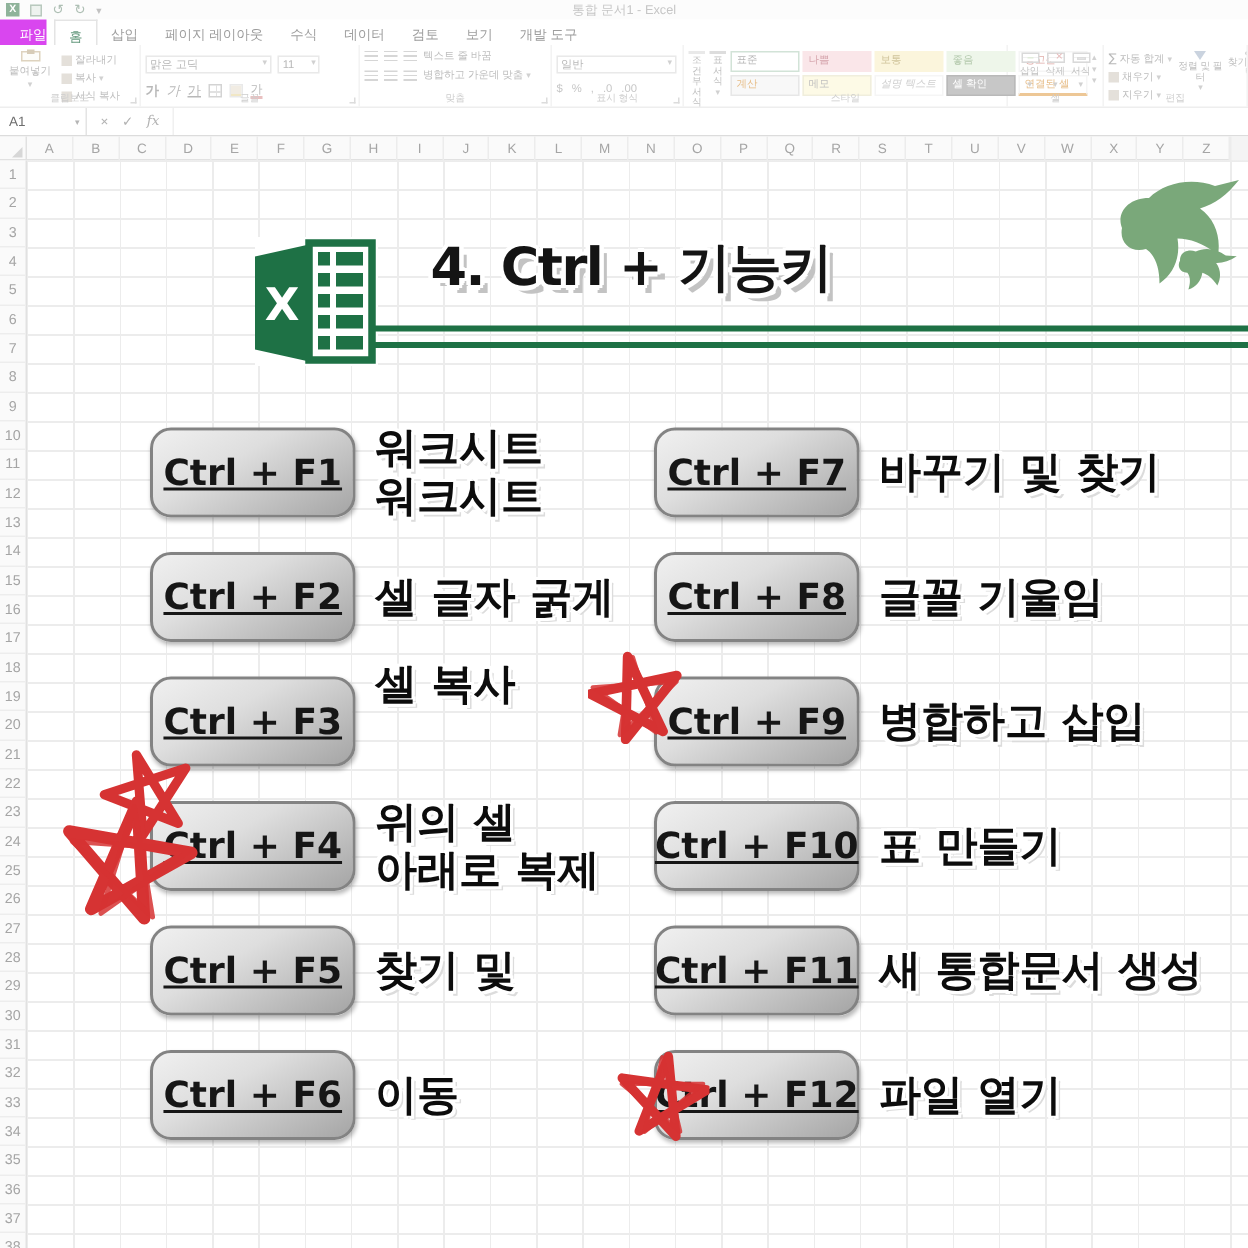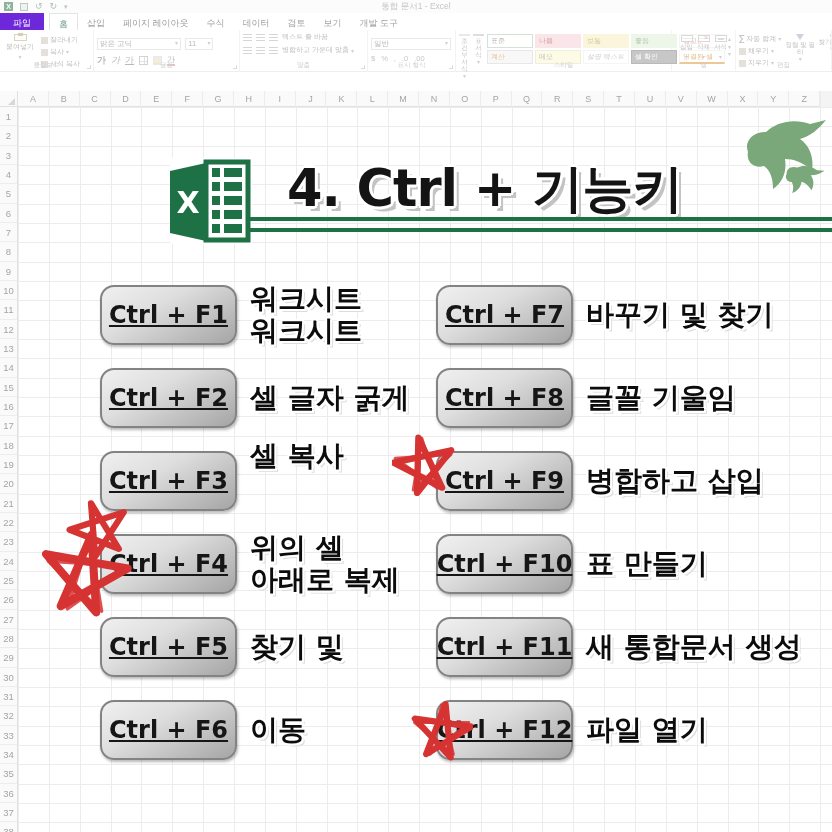--- a/index.html
+++ b/index.html
@@ -12,21 +12,21 @@
   .qat { position:absolute; left:4px; top:1px; display:flex; gap:7px; align-items:center; height:11px; }
   .qat .xl-mini { width:9px; height:9px; background:#8fb39a; color:#fff; font-size:7px; font-weight:bold; text-align:center; line-height:9px; }
   .qat .save-mini { width:8px; height:8px; border:1px solid #b9c9be; background:#eef3ef; }
   .qat .arr { color:#aebfb4; font-size:9px; line-height:9px; }
   .qat .more { color:#c2c2c2; font-size:7px; }
   .window-title { position:absolute; left:0; right:0; top:1px; text-align:center; font-size:8.5px; color:#c6c6c6; }
 
   
   .tabrow { position:absolute; top:13px; left:0; right:0; height:17px; display:flex; align-items:stretch; font-size:9px; color:#9d9d9d; background:#fff; }
   .tab { padding:4px 9px 0 9px; white-space:nowrap; }
-  .tab-file { background:#6d28d9; color:#fff; padding:4px 13px 0 13px; margin-right:5px; }
+  .tab-file { background:#d946ef; color:#fff; padding:4px 0 0 13px; margin-right:5px; }
   .tab-active { color:#679a7f; border:1px solid #e4e4e4; border-bottom:none; background:#fff; }
 
   
   .ribbon { position:absolute; top:30px; left:0; right:0; height:42px; background:#fff; border-bottom:1px solid #e4e4e4; display:flex; opacity:.62; }
   .rgroup { position:relative; border-right:1px solid #ececec; padding:2px 3px 11px 3px; flex:0 0 auto; }
   .rgroup-label { position:absolute; bottom:1px; left:0; right:0; text-align:center; font-size:6.5px; color:#b0b0b0; white-space:nowrap; }
   .launcher { position:absolute; bottom:2px; right:2px; width:4px; height:4px; border-right:1px solid #c7c7c7; border-bottom:1px solid #c7c7c7; }
   .rtext { font-size:7px; color:#969696; white-space:nowrap; }
   .mi { display:inline-block; width:7px; height:7px; background:#d4cec5; margin-right:2px; vertical-align:middle; }
   .arr-s { color:#b5b5b5; font-size:6px; }
@@ -110,21 +110,21 @@
   .colletter { position:absolute; top:0; height:16px; line-height:16px; text-align:center; border-right:1px solid #ececec; }
   .colstub { position:absolute; top:0; height:16px; left:820px; width:12px; border-left:1px solid #ececec; background:#f4f4f4; }
   .rowheaders { position:absolute; top:107px; left:0; width:18px; bottom:0; background:#fafafa; border-right:1px solid #e1e1e1; font-size:9.5px; color:#a5a5a5; overflow:hidden; }
   .rownum { position:absolute; left:0; width:17px; height:19.33px; line-height:19.33px; text-align:center; border-bottom:1px solid #ededed; }
   .cells { position:absolute; top:107px; left:18px; right:0; bottom:0; background-image:
       repeating-linear-gradient(to right,#ececec 0 1px,transparent 1px 30.85px),
       repeating-linear-gradient(to bottom,#ececec 0 1px,transparent 1px 19.33px); }
 
   
   .overlay { position:absolute; inset:0; }
-  .ig-title { position:absolute; left:287px; top:155px; font-size:51px; font-weight:800; letter-spacing:-1px; color:#141414; font-family:"DejaVu Sans","Liberation Sans",sans-serif; white-space:nowrap;
+  .ig-title { position:absolute; left:287px; top:155px; font-size:35px; font-weight:800; letter-spacing:-1px; color:#141414; font-family:"DejaVu Sans","Liberation Sans",sans-serif; white-space:nowrap;
     text-shadow:-2px -2px 0 #fff,2px -2px 0 #fff,-2px 2px 0 #fff,2px 2px 0 #fff,0 3px 0 #fff,0 -3px 0 #fff,3px 0 0 #fff,-3px 0 0 #fff,5px 5px 0 #c3c3c3; }
   .ig-line { position:absolute; left:250px; right:0; height:4px; background:var(--excel-green,#1e7145); }
   .ig-line1 { top:217px; } .ig-line2 { top:228px; }
   .ig-logo { position:absolute; left:170px; top:158px; }
   .birds { position:absolute; left:740px; top:118px; }
 
   .keycap { position:absolute; width:137px; height:60px; border:2px solid #838383; border-radius:14px;
     background:linear-gradient(150deg,var(--keycap-light,#f0f0f0) 0%,#dedede 38%,#bcbcbc 75%,var(--keycap-dark,#a5a5a5) 100%);
     box-shadow:1px 2px 3px rgba(0,0,0,.28); display:flex; align-items:center; justify-content:center;
     font-family:"DejaVu Sans","Liberation Sans",sans-serif; font-weight:bold; font-size:24px; color:#161616; white-space:nowrap;text-decoration:underline; }
@@ -305,20 +305,32 @@
         <div class="stackbtn">
           <span class="lens"></span>
           <span style="white-space:normal;">찾기 및 선택</span>
             <span class="arr-s">▾</span>
         </div>
       </div>
       <div class="rgroup-label">편집</div>
     </div>
   </div>
 
+  <div class="formulabar">
+    <div class="namebox">
+      <span>A1</span>
+      <span class="arr-s">▾</span>
+    </div>
+    <div class="fxbtns">
+      <span>×</span>
+      <span>✓</span>
+      <span class="fx-it">fx</span>
+    </div>
+    <div class="formula-input"></div>
+  </div>
 
   <div class="colheaders">
     <div class="corner"></div>
     <div class="colstub"></div>
   <div class="colletter" style="left: 18px; width: 30.85px;">A</div>
       <div class="colletter" style="left: 48.85px; width: 30.85px;">B</div>
       <div class="colletter" style="left: 79.7px; width: 30.85px;">C</div>
       <div class="colletter" style="left: 110.55px; width: 30.85px;">D</div>
       <div class="colletter" style="left: 141.4px; width: 30.85px;">E</div>
       <div class="colletter" style="left: 172.25px; width: 30.85px;">F</div>

